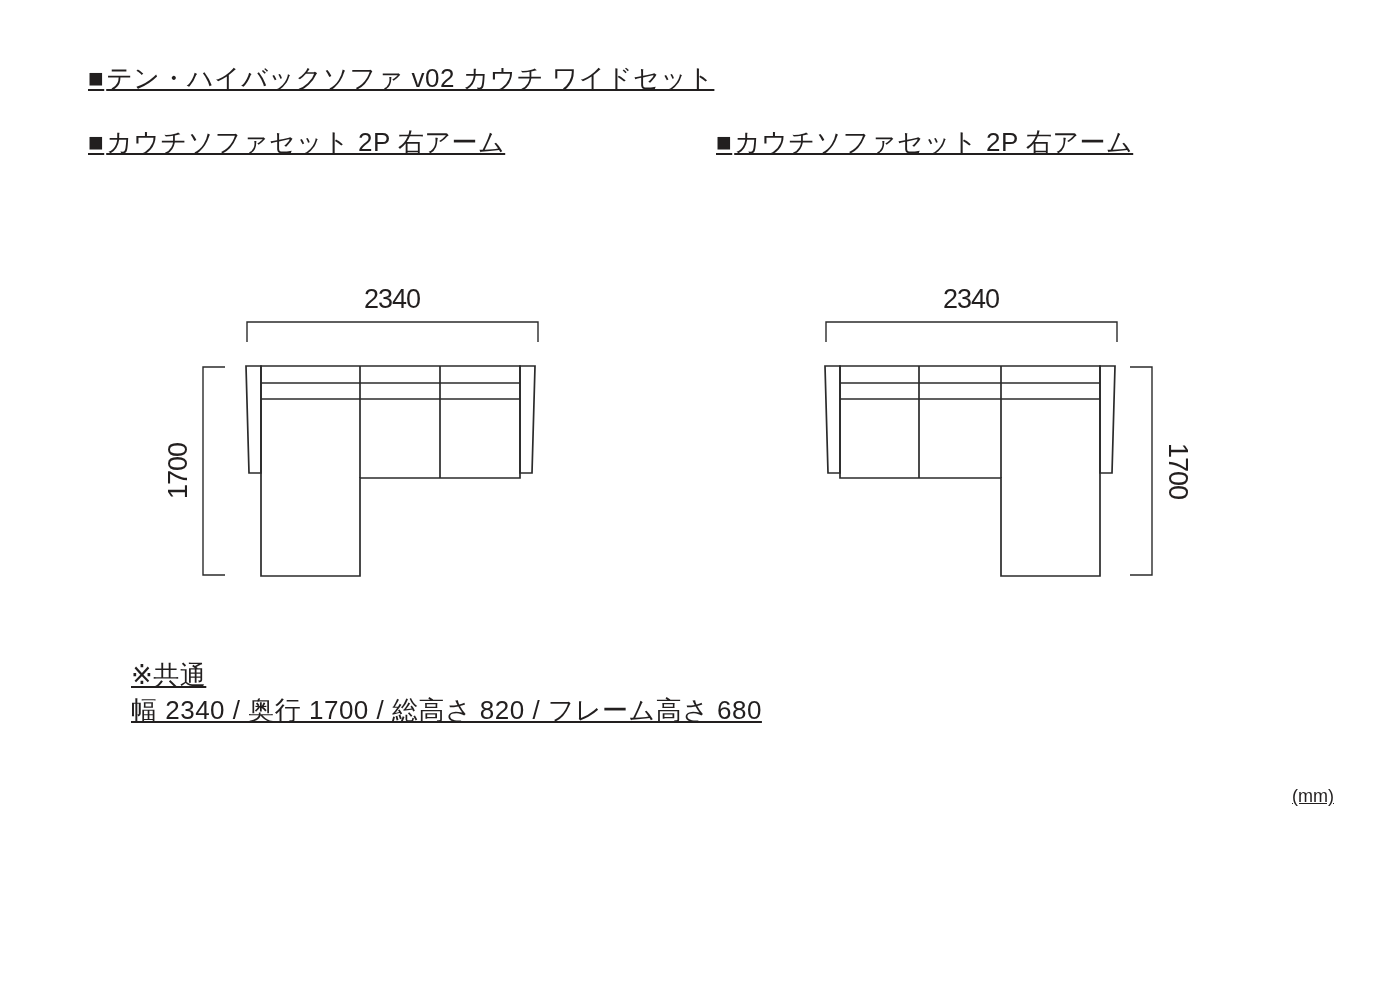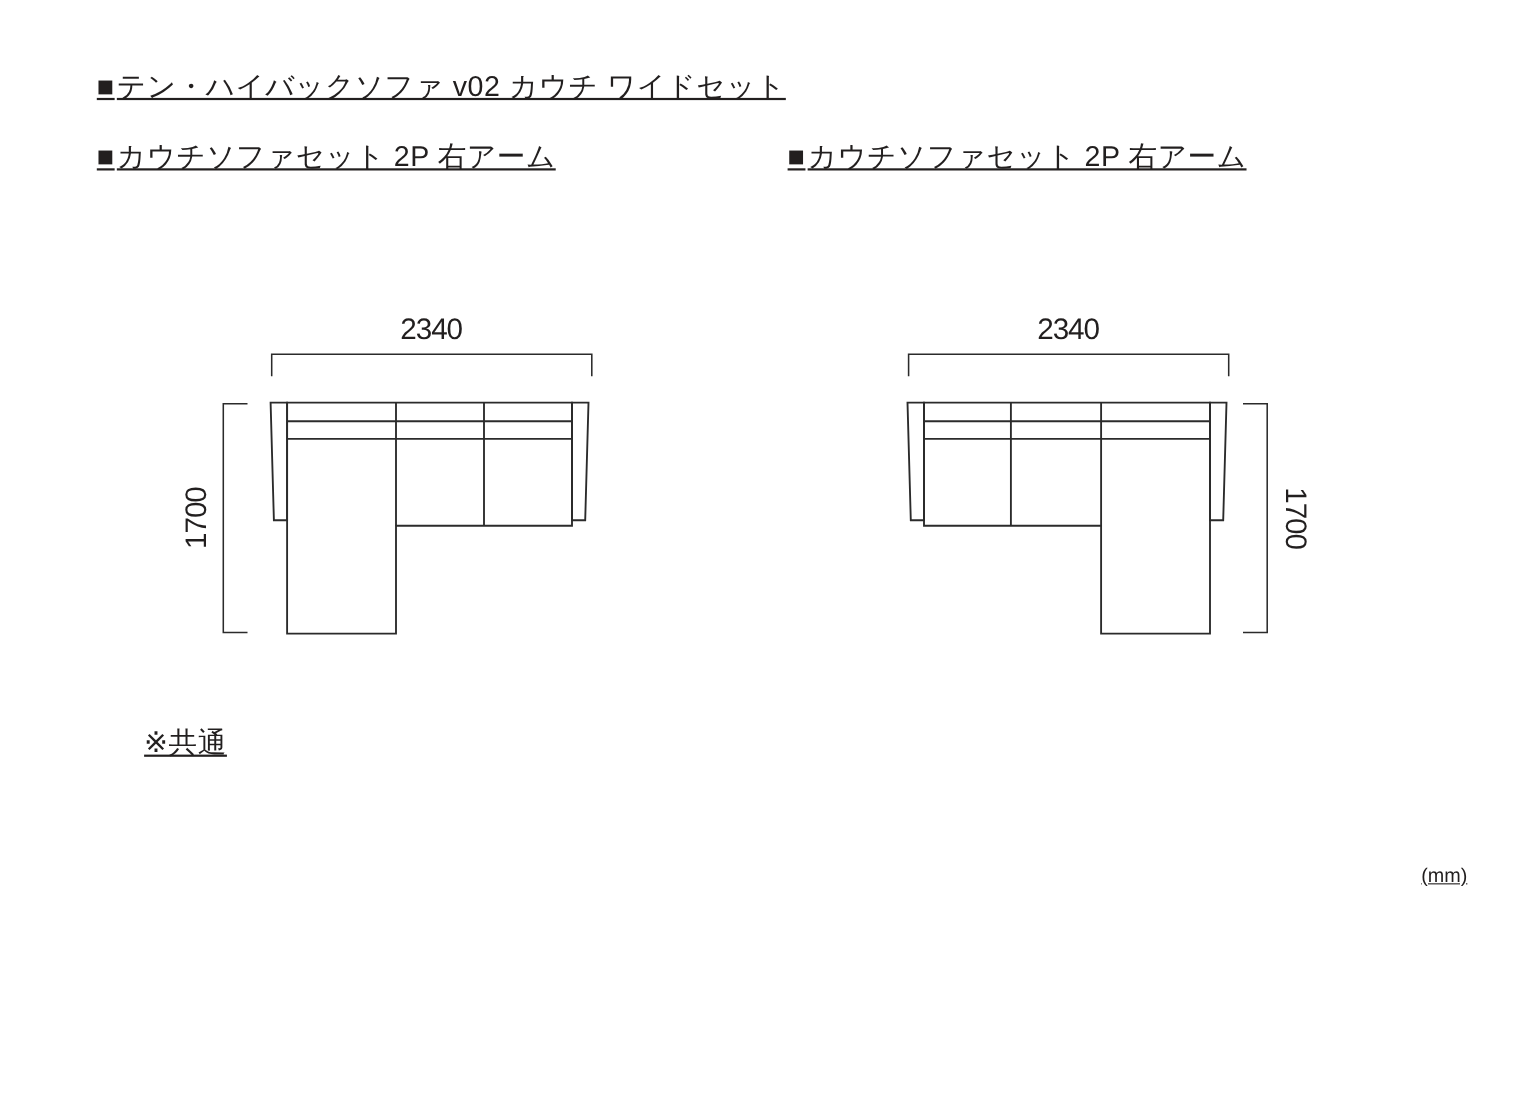--- a/index.html
+++ b/index.html
@@ -110,15 +110,16 @@
     <line class="outline" x1="840" y1="383" x2="1100" y2="383"></line>
     <line class="outline" x1="840" y1="399" x2="1100" y2="399"></line>
 
     <line class="outline" x1="919" y1="366" x2="919" y2="478"></line>
     <line class="outline" x1="1001" y1="366" x2="1001" y2="478"></line>
   </g>
 </svg>
 
 <div class="abs notes" style="left:87px; top:658px;margin-left:44px;">
   <div>※共通</div>
+  <div>幅 2340 / 奥行 1700 / 総高さ 820 / フレーム高さ 680</div>
 </div>
 
 <div class="abs unit" style="left:1292px; top:786px;">(mm)</div>
 
 </body></html>

